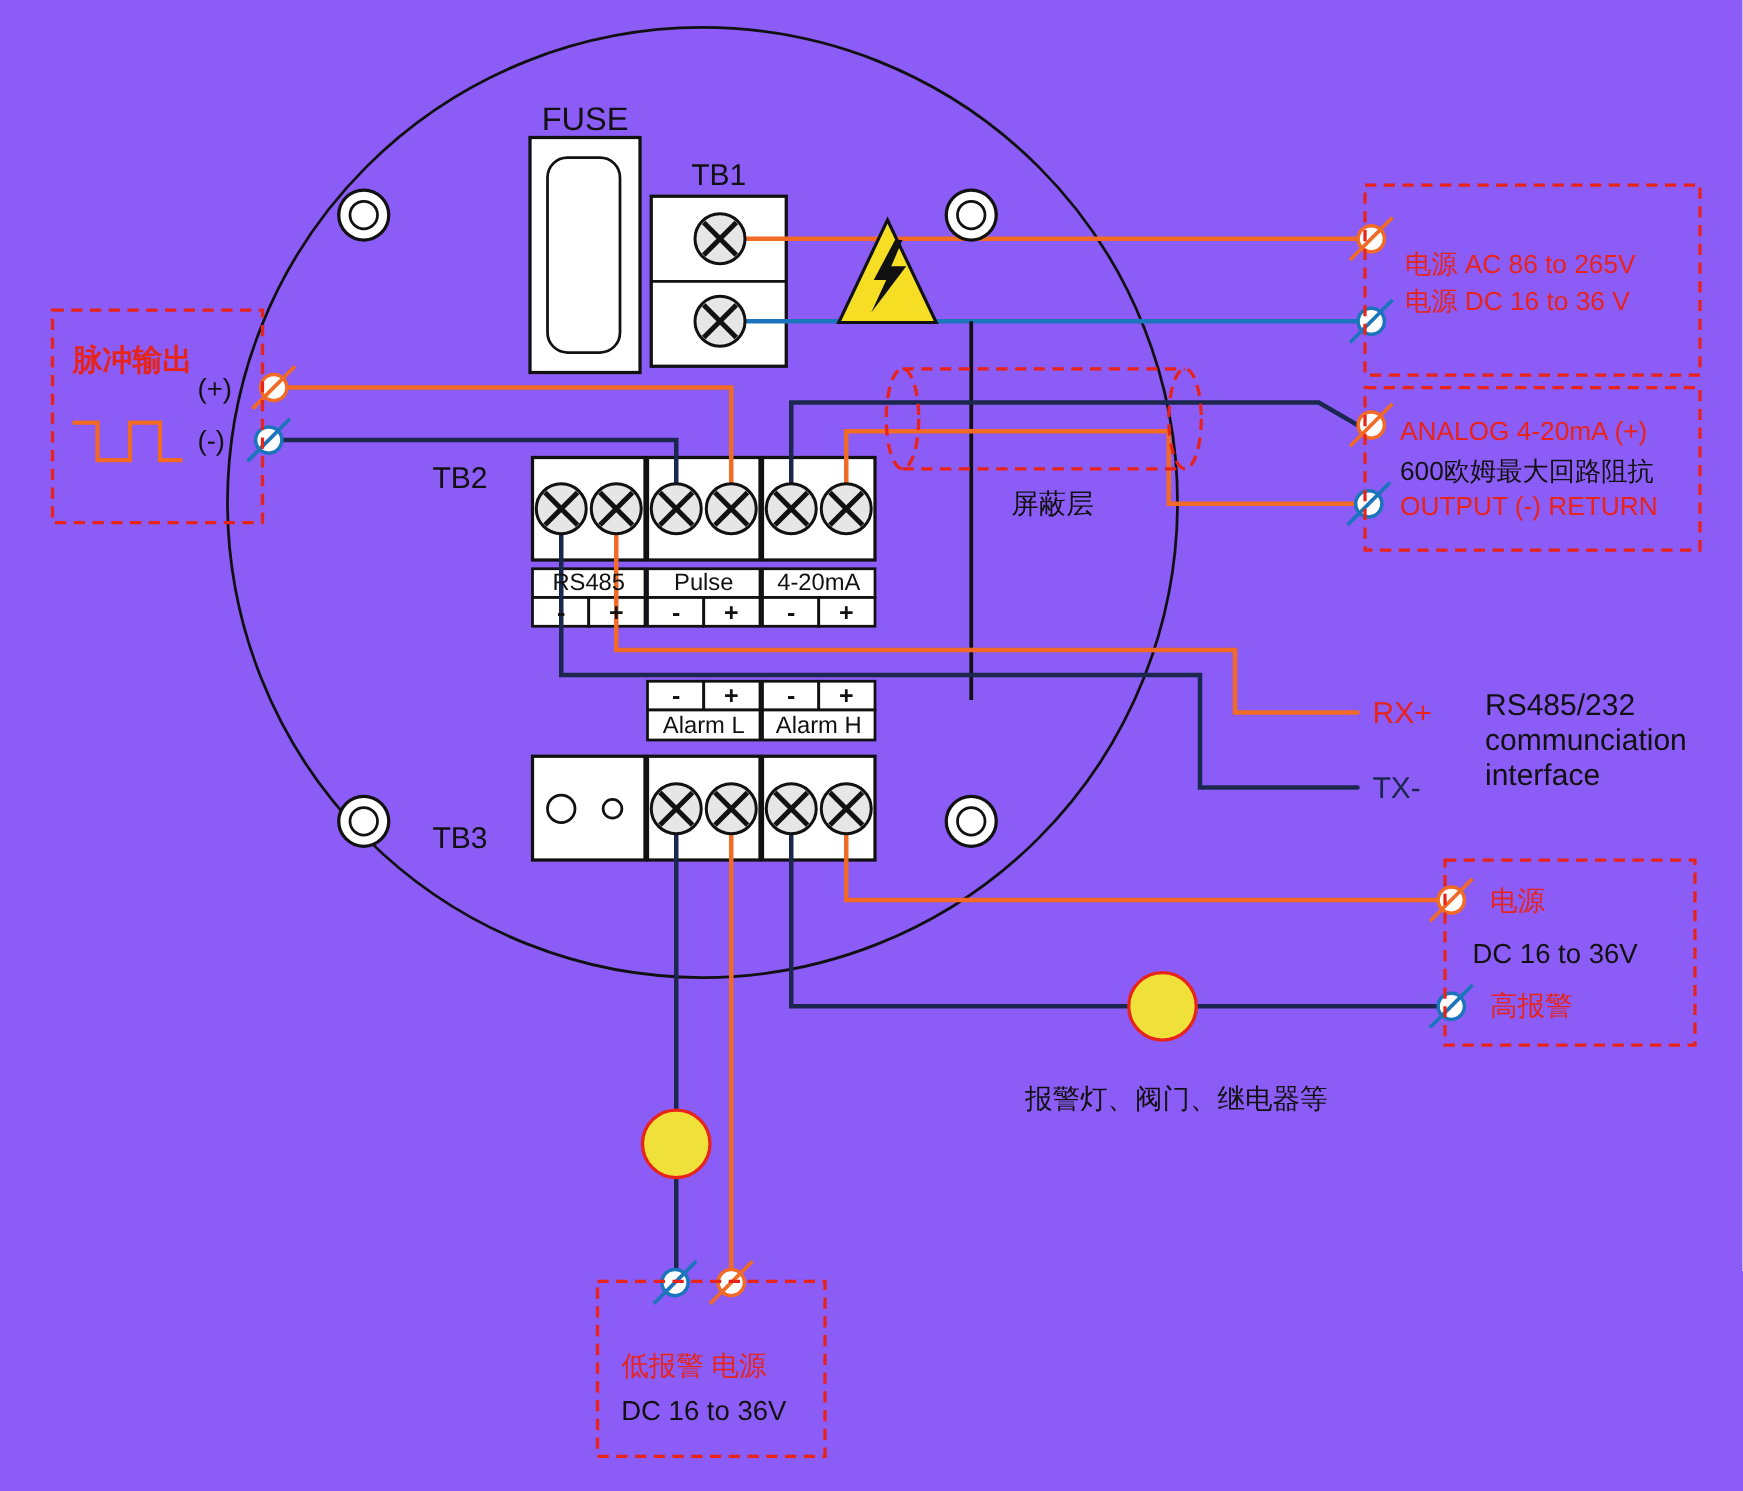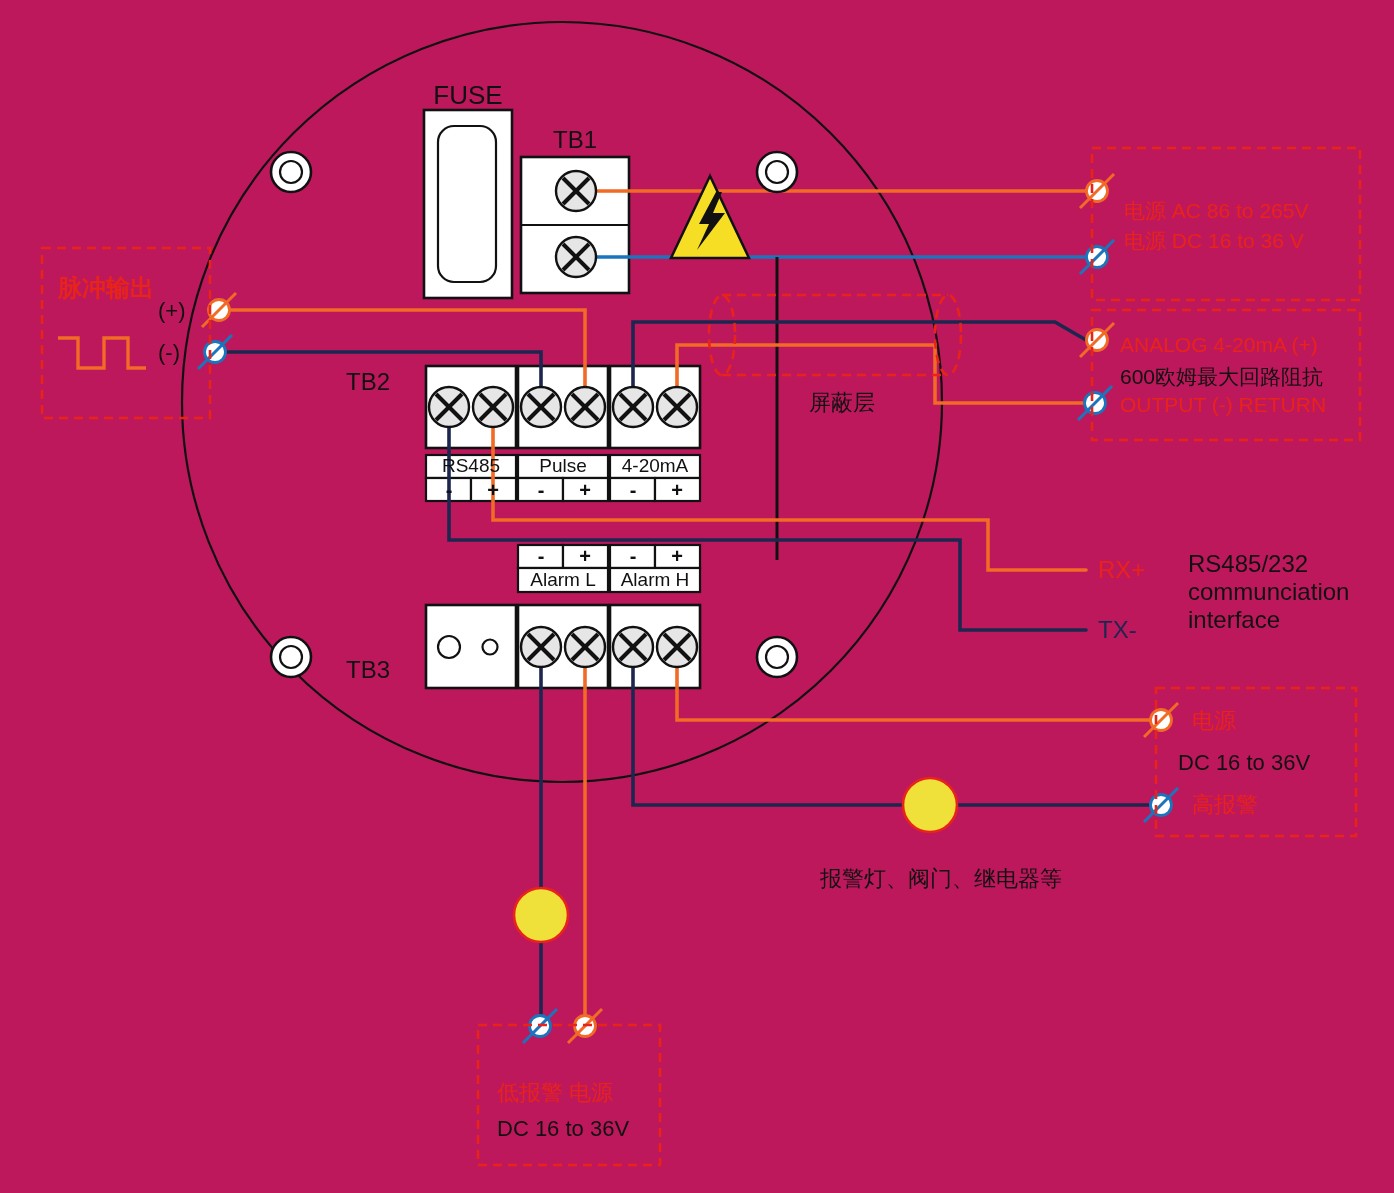--- a/index.html
+++ b/index.html
@@ -1,16 +1,16 @@
 <!DOCTYPE html>
 <html><head>
 <meta charset="utf-8">
 <style>
   html,body{margin:0;padding:0;background:#fff;}
-  .stage{position:relative;width:1394px;height:1193px;background:#be185d;overflow:hidden;}
+  .stage{position:relative;width:1394px;height:1193px;background:#8b5cf6;overflow:hidden;}
   svg{display:block;}
   .blk{fill:#ffffff;stroke:#111111;stroke-width:2.6;}
   .thin{fill:#ffffff;stroke:#111111;stroke-width:2.2;}
   .nofill{fill:none;stroke:#111111;stroke-width:2.2;}
   .wire-o{fill:none;stroke:#F16A26;stroke-width:3.6;stroke-linecap:round;}
   .wire-b{fill:none;stroke:#1B75BC;stroke-width:3.6;stroke-linecap:round;}
   .wire-n{fill:none;stroke:#1C2750;stroke-width:3.6;stroke-linecap:round;}
   .dash{fill:none;stroke:#E8231A;stroke-width:2.6;stroke-dasharray:9 6;}
   text{font-family:"Liberation Sans","DejaVu Sans",sans-serif;fill:#111111;}
   .t-red{fill:#E8231A;}

